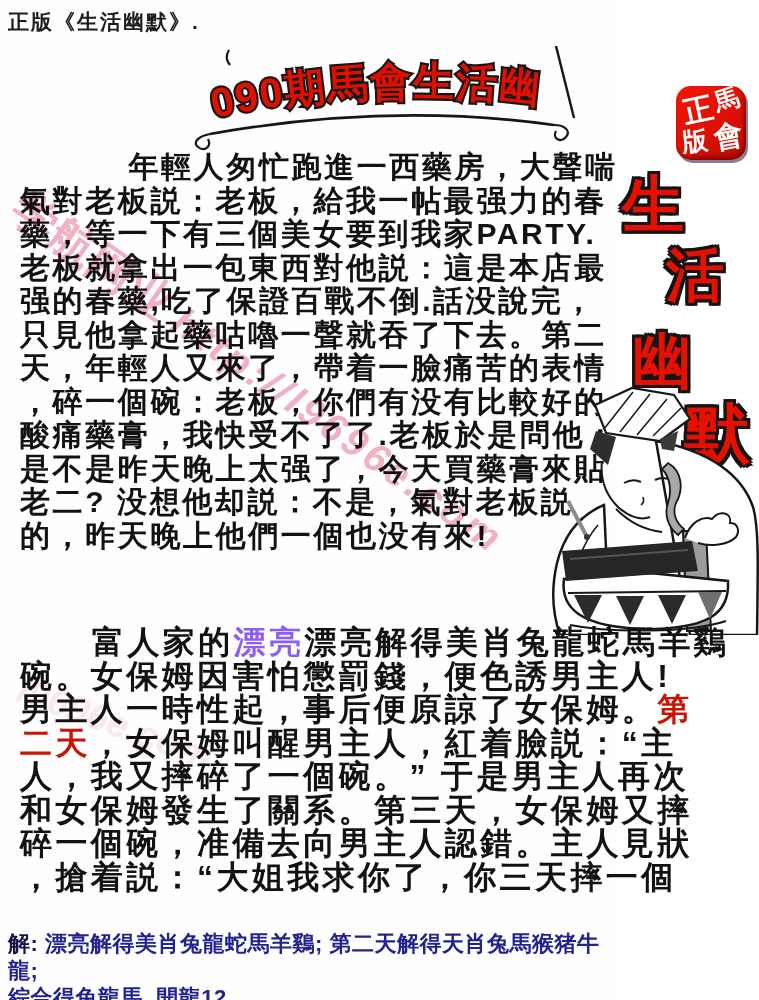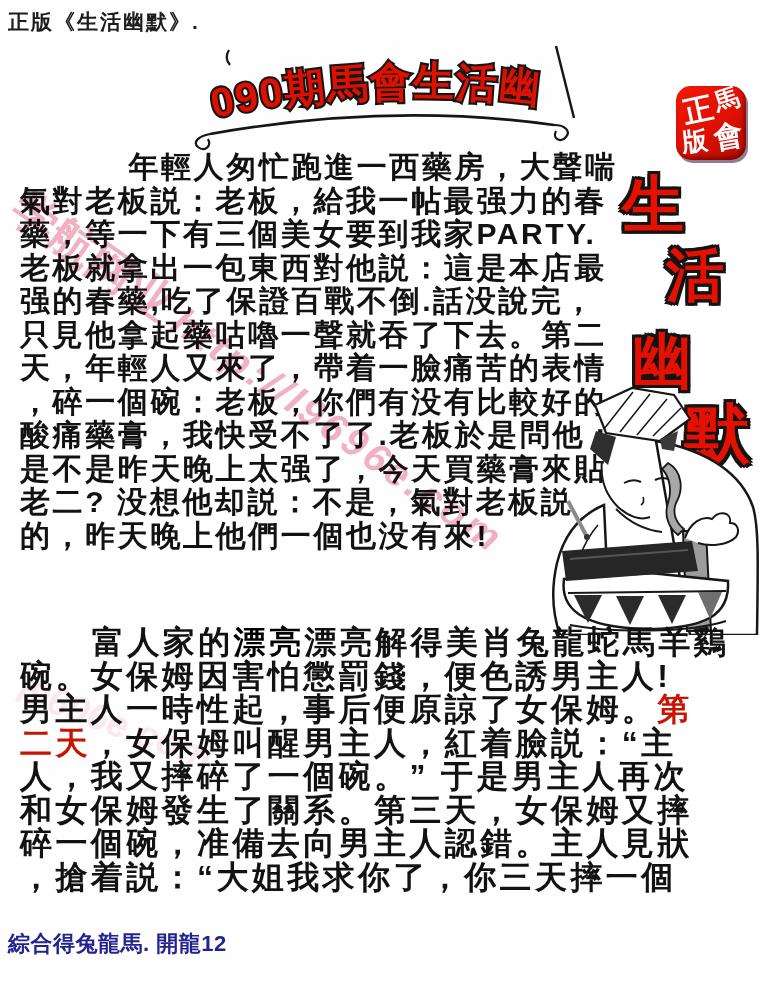--- a/index.html
+++ b/index.html
@@ -148,31 +148,32 @@
       <path d="M 115,97 Q 123,93 130,97" fill="none" stroke="#171717" stroke-width="2"></path>
       <path d="M 103,114 q 2,5 -2,8" fill="none" stroke="#171717" stroke-width="1.6"></path>
 
       <path d="M 128,80 C 142,88 144,106 136,120 C 132,130 136,140 144,146 L 138,152 C 128,144 124,132 128,120 C 132,108 130,94 122,86 Z" fill="#a8a8a8" stroke="#171717" stroke-width="1.8"></path>
 
       <path d="M 145,155 C 150,140 162,132 172,136 C 180,126 192,130 190,140 C 198,140 200,148 196,154 C 188,162 170,164 158,160" fill="#ffffff" stroke="#171717" stroke-width="2"></path>
     </svg>
   </div>
 
   <div class="story story2">
-      <div class="tline"><span>富人家的</span><span style="color: #000000;">漂亮</span><span>漂亮解得美肖兔龍蛇馬羊鷄</span></div>
+      <div class="tline"><span>富人家的</span><span style="color: #8b5cf6;">漂亮</span><span>漂亮解得美肖兔龍蛇馬羊鷄</span></div>
       <div class="tline"><span>碗。女保姆因害怕懲罰錢，便色誘男主人!</span></div>
       <div class="tline"><span>男主人一時性起，事后便原諒了女保姆。</span><span style="color: rgb(200, 20, 0);">第</span></div>
       <div class="tline"><span style="color: rgb(200, 20, 0);">二天</span><span>，女保姆叫醒男主人，紅着臉説：“主</span></div>
       <div class="tline"><span>人，我又摔碎了一個碗。” 于是男主人再次</span></div>
       <div class="tline"><span>和女保姆發生了關系。第三天，女保姆又摔</span></div>
       <div class="tline"><span>碎一個碗，准備去向男主人認錯。主人見狀</span></div>
       <div class="tline"><span>，搶着説：“大姐我求你了，你三天摔一個</span></div>
     </div>
 
   <div class="solution">
+      <div class="tline"><span style="color: rgb(21, 21, 74);">解: </span><span style="color: rgb(35, 35, 143);">漂亮解得美肖兔龍蛇馬羊鷄; 第二天解得天肖兔馬猴猪牛龍;</span></div>
       <div class="tline"><span style="color: rgb(35, 35, 143);">綜合得兔龍馬. 開龍12</span></div>
     </div>
 
   <div class="watermark wm1">
     <span class="wm-cn">学航网业</span>
     <span class="wm-url">http://l9696e.com</span>
   </div>
   <div class="watermark wm2">l9696e.com</div>
 
 </div>

